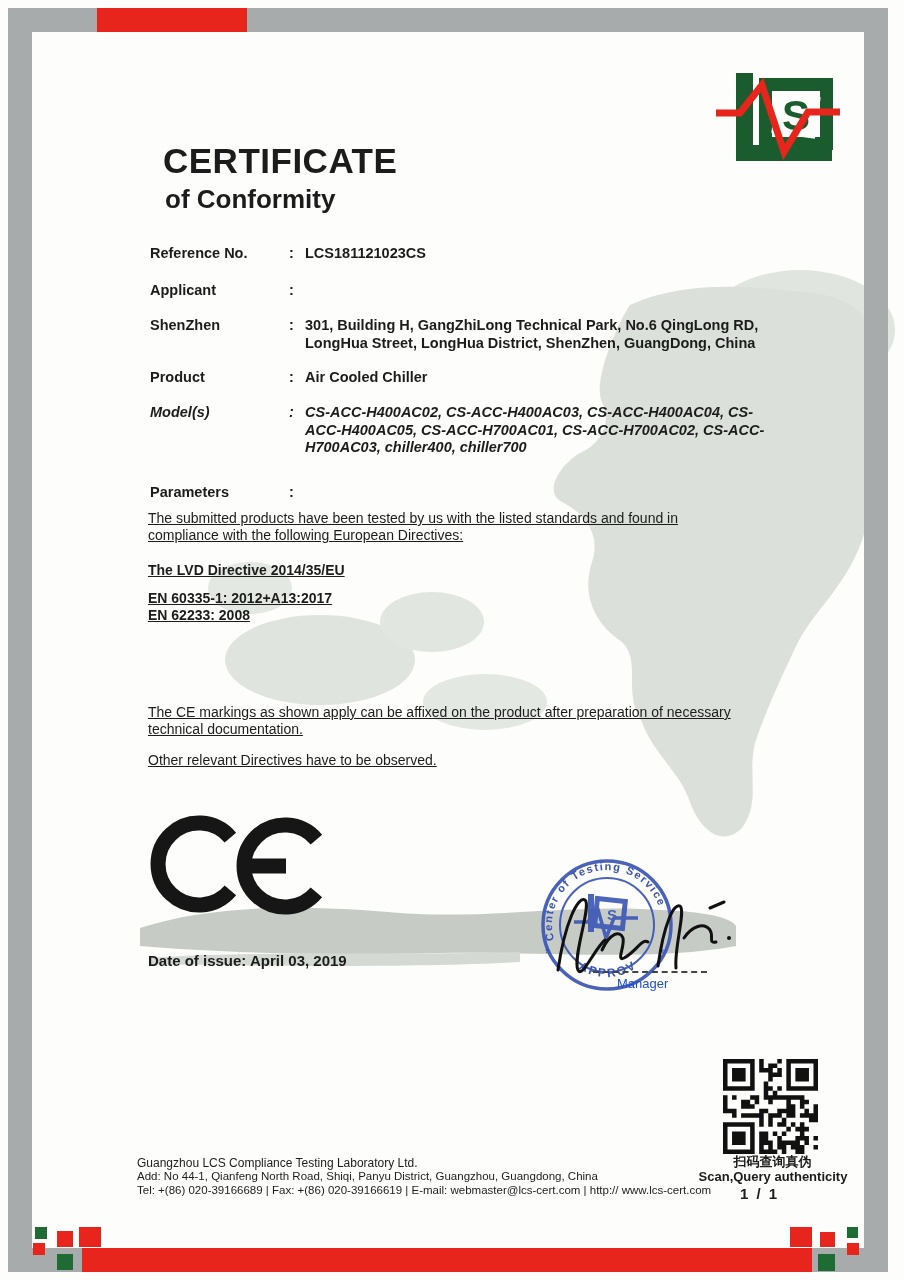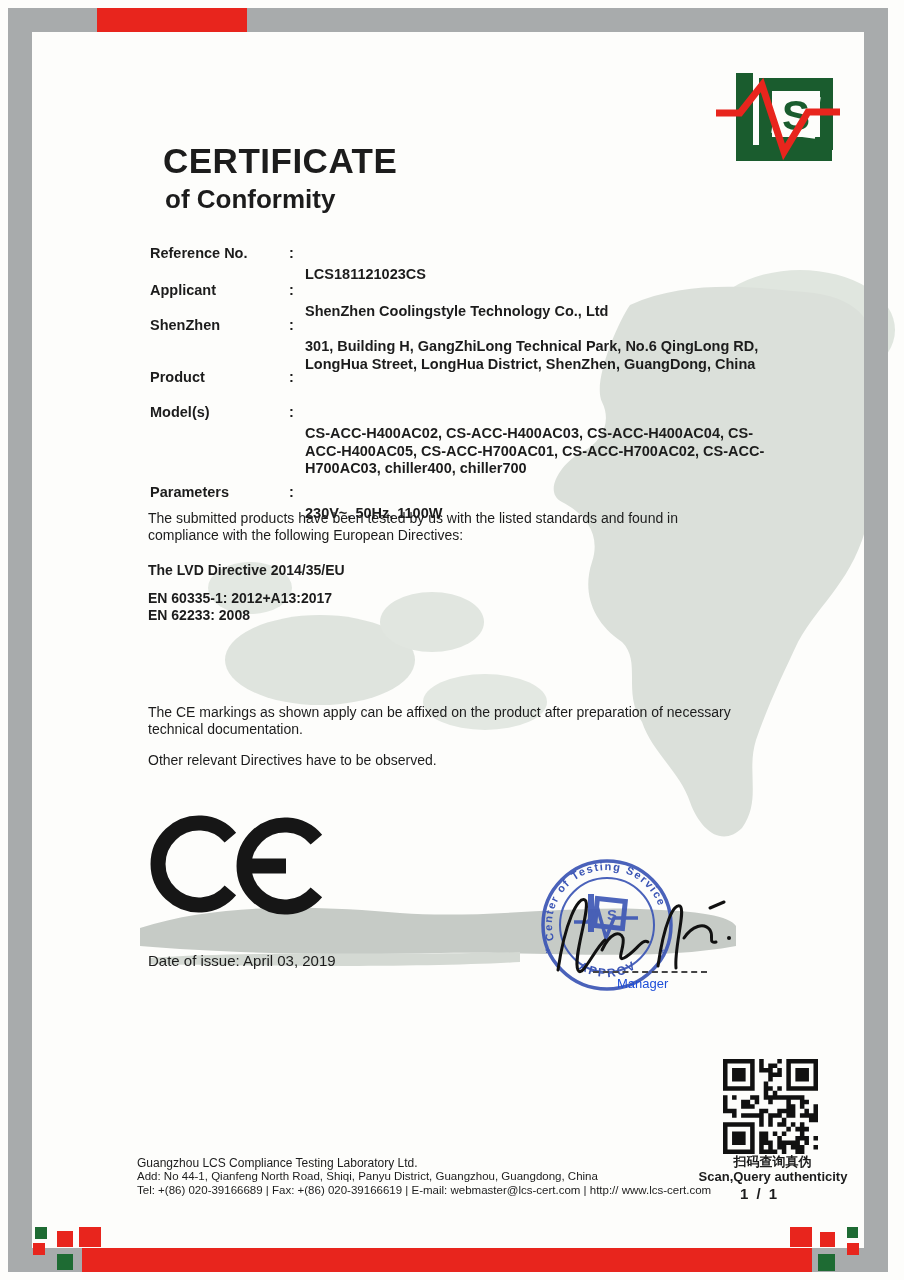--- a/index.html
+++ b/index.html
@@ -16,25 +16,25 @@
   
   .wm{left:0;top:0;z-index:1;}
   .content{z-index:3;}
   
   .title1{left:163px;top:141px;font-size:35px;font-weight:bold;letter-spacing:0.5px;}
   .title2{left:165px;top:184px;font-size:26px;font-weight:bold;}
   
   .frow{left:150px;width:640px;height:20px;}
   .frow .lbl{position:absolute;left:0;top:0;font-size:14.5px;font-weight:bold;}
   .frow .col{position:absolute;left:139px;top:0;font-size:14.5px;font-weight:bold;}
-  .frow .val{position:absolute;left:155px;top:0;width:475px;font-size:14.5px;font-weight:bold;line-height:17.5px;margin-top:21px;}
+  .frow .val{position:absolute;left:155px;top:0;width:475px;font-size:14.5px;font-weight:bold;line-height:17.5px;}
   
-  .para{left:148px;width:594px;font-size:14px;line-height:17.3px;}
+  .para{left:148px;width:594px;font-size:14px;line-height:17.3px;text-decoration:underline;}
   .bold{font-weight:bold;}
-  .date-line{left:148px;top:952px;font-size:15px;font-weight:normal;}
+  .date-line{left:148px;top:952px;font-size:15px;font-weight:bold;}
   
   .stamp{left:528px;top:842px;z-index:4;}
   .sig{left:540px;top:870px;z-index:5;}
   .sig-dash{left:593px;top:971px;width:114px;border-top:2px dashed #444;z-index:5;}
   .manager{left:617px;top:976px;font-size:13px;color:#1d4ed8;z-index:5;}
   
   .qr{left:723px;top:1059px;z-index:3;}
   .qr-zh{left:700px;top:1153px;width:145px;text-align:center;font-size:13px;font-weight:bold;}
   .qr-en{left:688px;top:1169px;width:170px;text-align:center;font-size:13px;font-weight:bold;}
   .pagenum{left:740px;top:1185px;font-size:15px;font-weight:bold;letter-spacing:2px;}
@@ -86,40 +86,39 @@
   <div class="abs content title2">of Conformity</div>
 
   <div class="abs content frow" style="top:245px;">
     <span class="lbl">Reference No.</span>
     <span class="col">:</span>
     <span class="val">LCS181121023CS</span>
   </div>
   <div class="abs content frow" style="top:282px;">
     <span class="lbl">Applicant</span>
     <span class="col">:</span>
-    <span class="val">ShenZhen Coolingstyle Technology Co., Ltd</span>
   </div>
   <div class="abs content frow" style="top:317px;">
     <span class="lbl">ShenZhen</span>
     <span class="col">:</span>
     <span class="val">301, Building H, GangZhiLong Technical Park, No.6 QingLong RD, LongHua Street, LongHua District, ShenZhen, GuangDong, China</span>
   </div>
   <div class="abs content frow" style="top:369px;">
     <span class="lbl">Product</span>
     <span class="col">:</span>
+    <span class="val">Air Cooled Chiller</span>
   </div>
-  <div class="abs content frow" style="top:404px;">
+  <div class="abs content frow" style="top:404px;font-style:italic;">
     <span class="lbl">Model(s)</span>
     <span class="col">:</span>
     <span class="val">CS-ACC-H400AC02, CS-ACC-H400AC03, CS-ACC-H400AC04, CS-ACC-H400AC05, CS-ACC-H700AC01, CS-ACC-H700AC02, CS-ACC-H700AC03, chiller400, chiller700</span>
   </div>
   <div class="abs content frow" style="top:484px;text-decoration:underline;">
     <span class="lbl">Parameters</span>
     <span class="col">:</span>
-    <span class="val">230V~, 50Hz, 1100W</span>
   </div>
 
   <div class="abs content para" style="top:510px;">The submitted products have been tested by us with the listed standards and found in compliance with the following European Directives:</div>
   <div class="abs content para bold" style="top:562px;">The LVD Directive 2014/35/EU</div>
   <div class="abs content para bold" style="top:590px;">EN 60335-1: 2012+A13:2017</div>
   <div class="abs content para bold" style="top:607px;">EN 62233: 2008</div>
   <div class="abs content para" style="top:704px;">The CE markings as shown apply can be affixed on the product after preparation of necessary technical documentation.</div>
   <div class="abs content para" style="top:752px;">Other relevant Directives have to be observed.</div>
 
   <svg class="abs content" style="left:140px;top:805px;" width="210" height="125">

